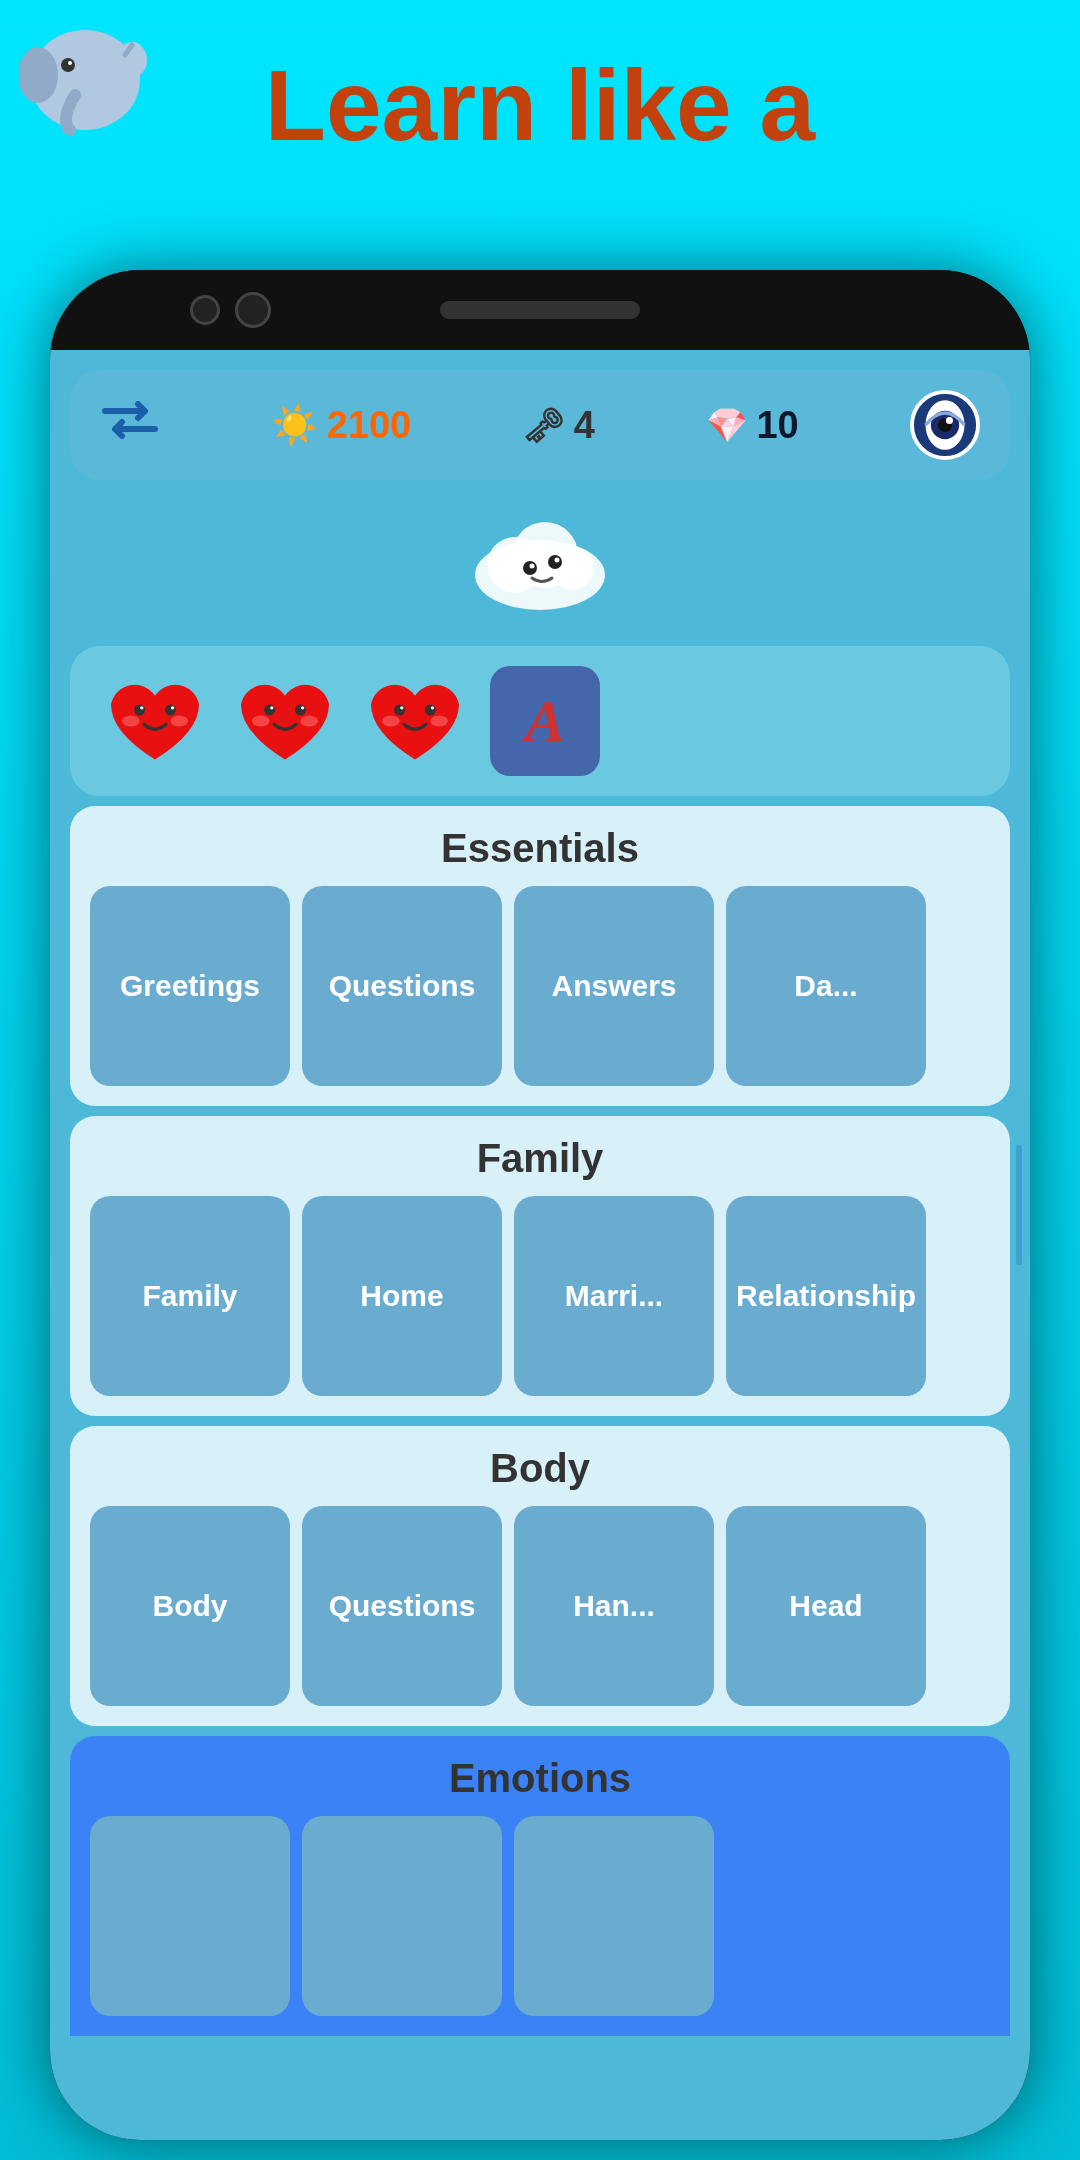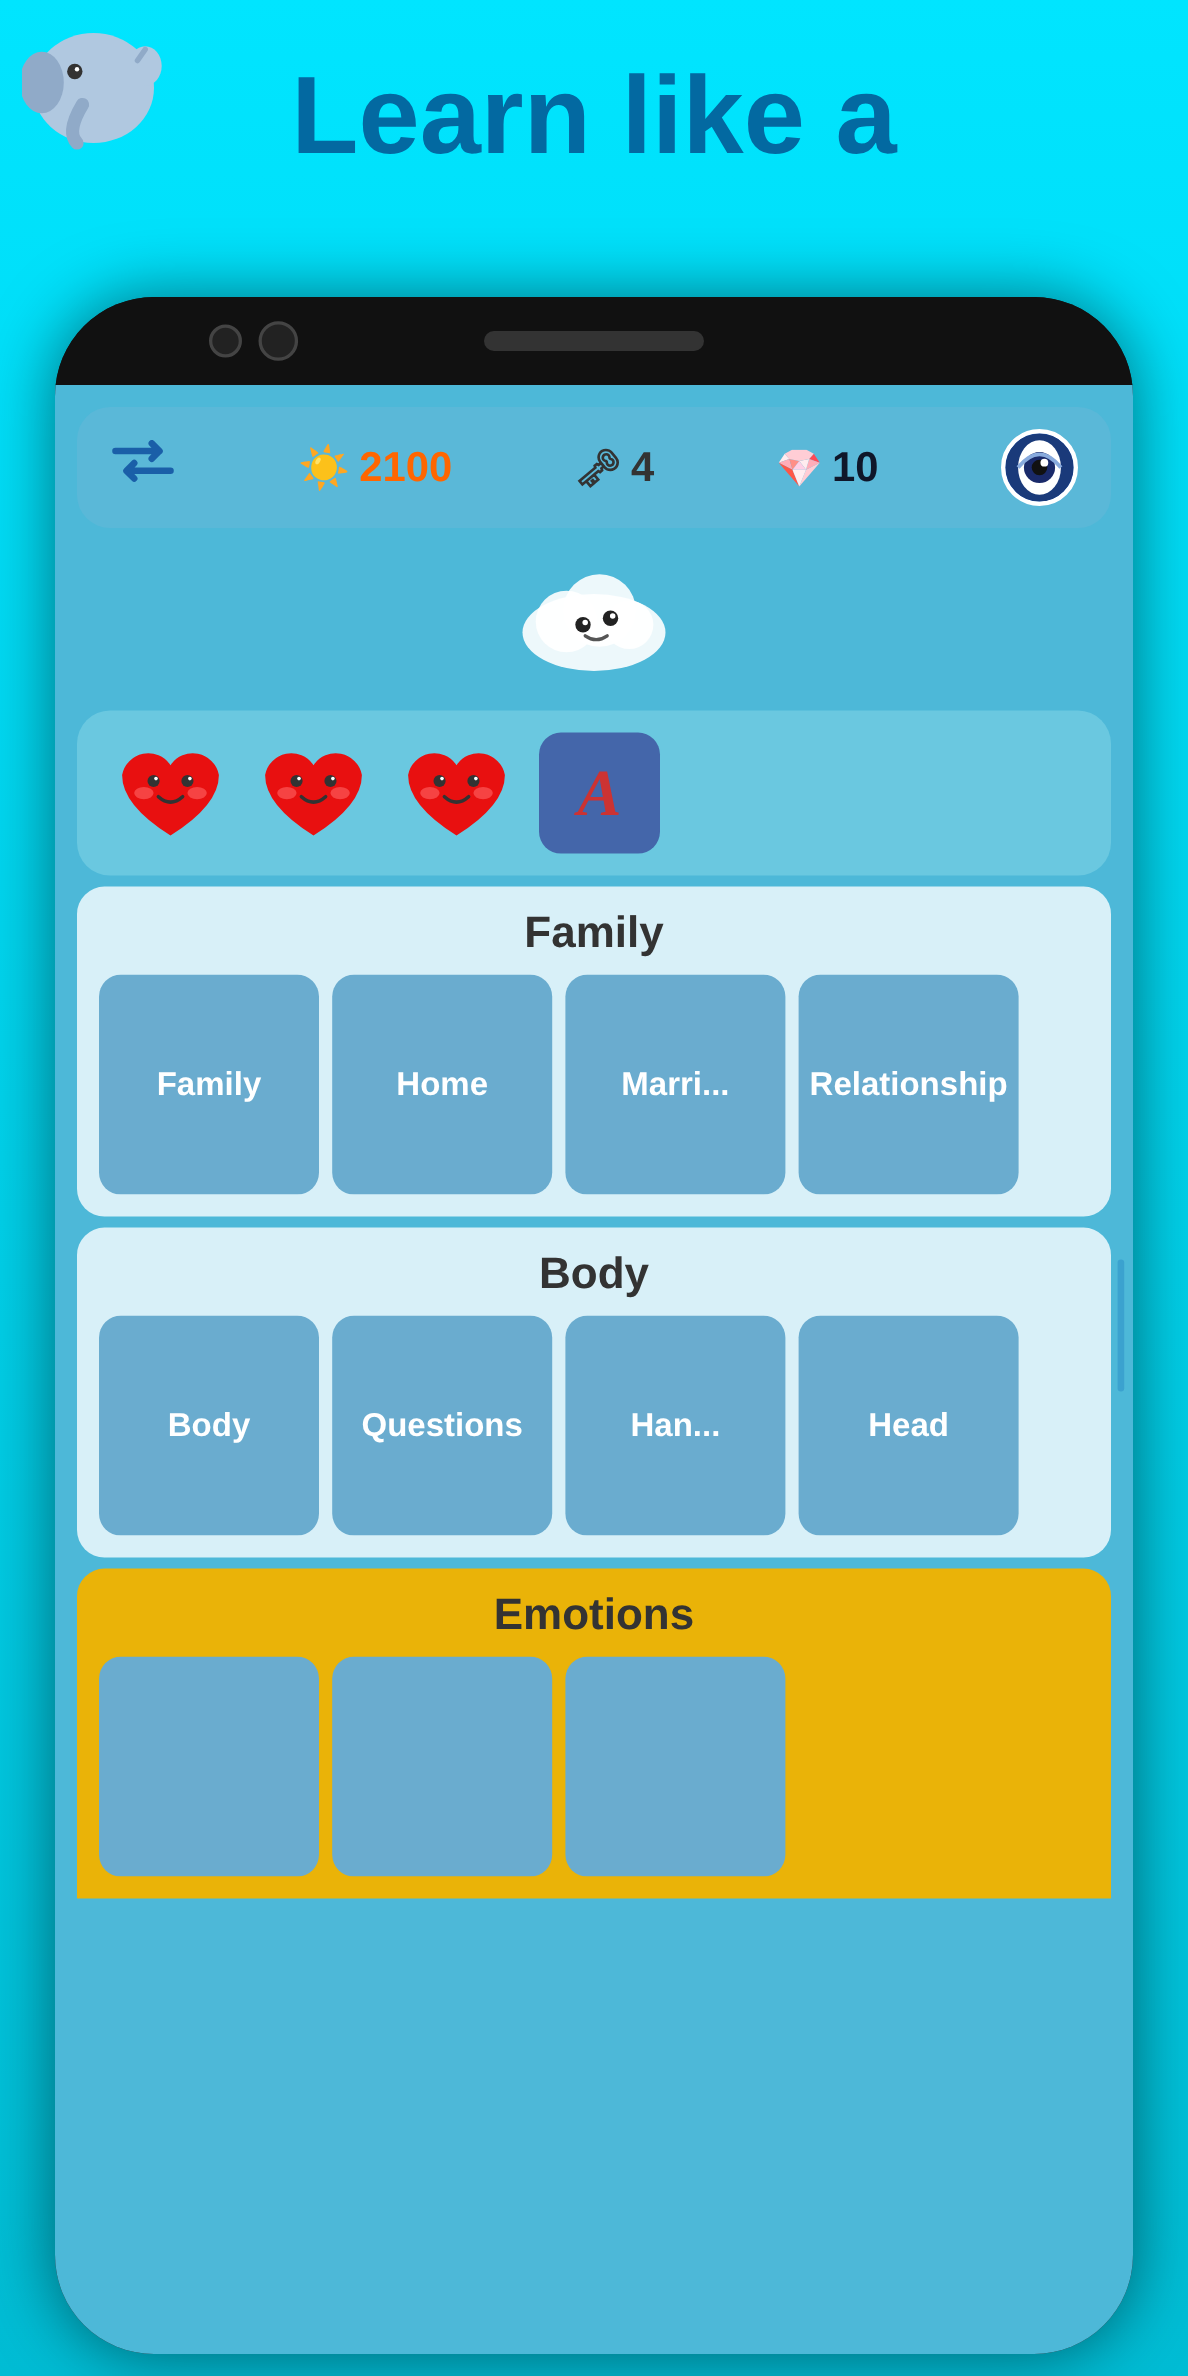--- a/index.html
+++ b/index.html
@@ -24,21 +24,21 @@
       position: absolute;
       top: 10px;
       left: 20px;
       width: 130px;
       height: 130px;
     }
 
     .header-title {
       font-size: 100px;
       font-weight: 900;
-      color: #0369a1;
+      color: #c2410c;
       line-height: 1.1;
       padding-top: 20px;
     }
 
     
     .phone-frame {
       position: absolute;
       top: 270px;
       left: 50px;
       width: 980px;
@@ -220,21 +220,21 @@
       transform: translateY(-50%);
       width: 6px;
       height: 120px;
       background: #3399cc;
       border-radius: 3px;
       opacity: 0.7;
     }
 
     
     .emotions-section {
-      background: #eab308;
+      background: #3b82f6;
       margin: 10px 20px;
       border-radius: 25px 25px 0 0;
       padding: 20px 20px 20px 20px;
     }
   </style>
 </head>
 <body>
 
 <div class="header">
 
@@ -364,20 +364,29 @@
           <ellipse cx="28" cy="45" rx="8" ry="5" fill="#ff6666" opacity="0.6"></ellipse>
           <ellipse cx="72" cy="45" rx="8" ry="5" fill="#ff6666" opacity="0.6"></ellipse>
         </svg>
       </div>
 
       <div class="letter-badge">
         <span style="font-family: serif; font-style: italic;">A</span>
       </div>
     </div>
 
+    <div class="section">
+      <div class="section-title">Essentials</div>
+      <div class="items-grid">
+        <div class="item-card">Greetings</div>
+        <div class="item-card">Questions</div>
+        <div class="item-card">Answers</div>
+        <div class="item-card">Da...</div>
+      </div>
+    </div>
 
     <div class="section">
       <div class="section-title">Family</div>
       <div class="items-grid">
         <div class="item-card">Family</div>
         <div class="item-card">Home</div>
         <div class="item-card">Marri...</div>
         <div class="item-card">Relationship</div>
       </div>
     </div>

